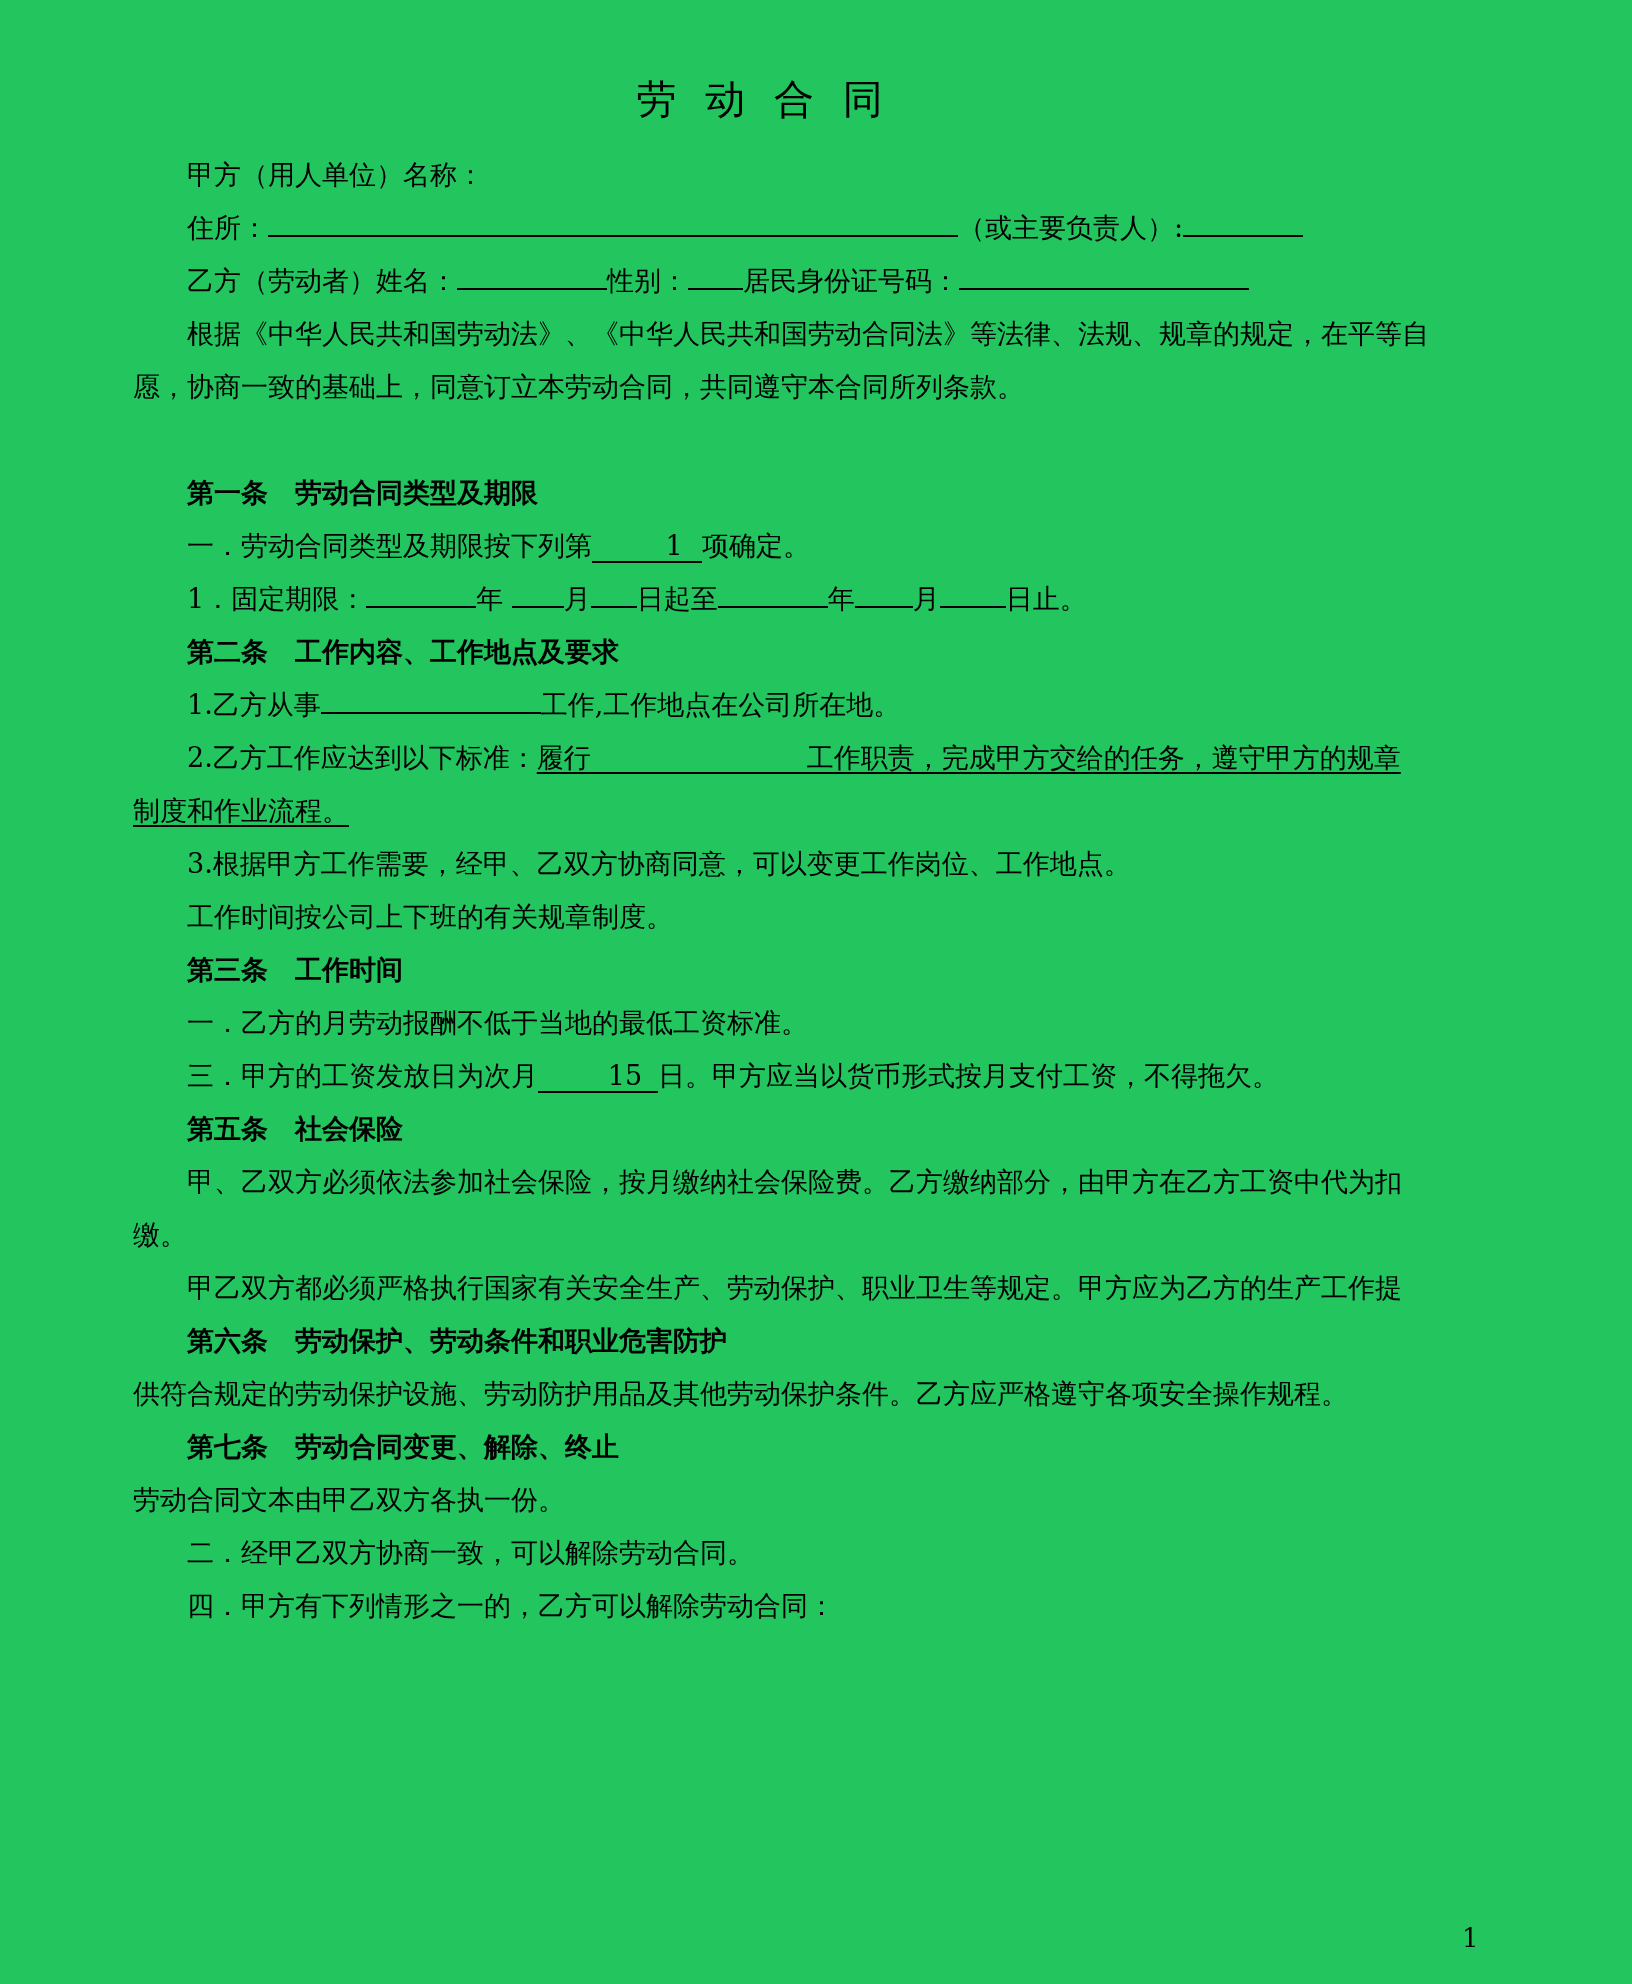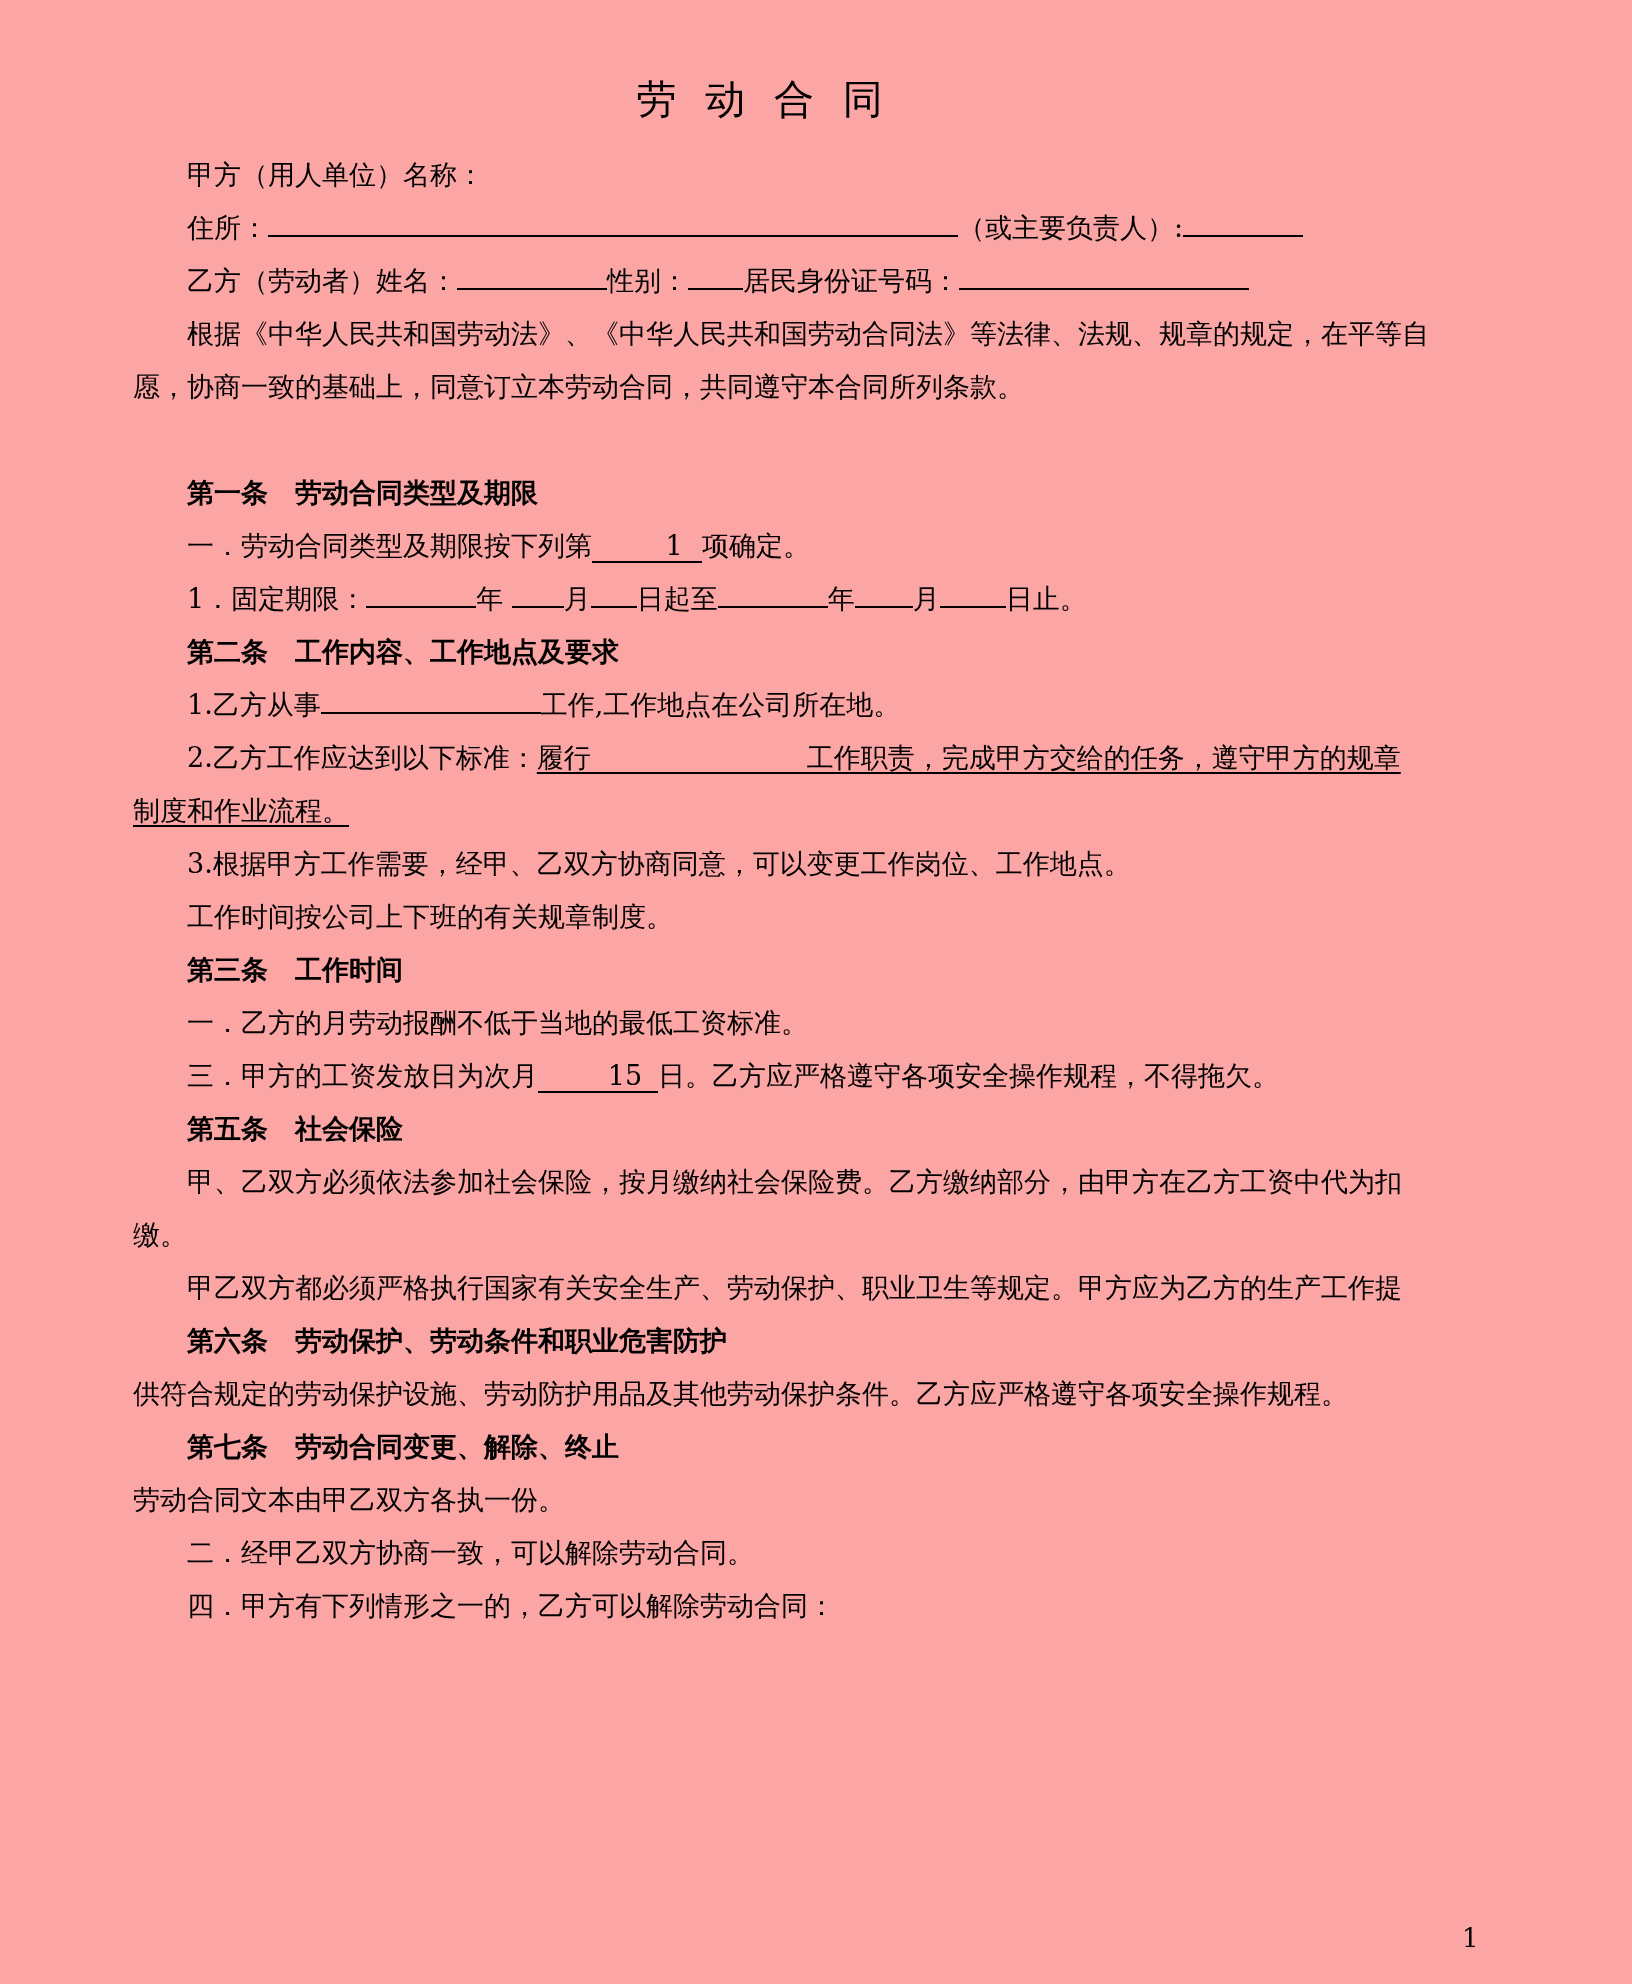--- a/index.html
+++ b/index.html
@@ -1,19 +1,19 @@
 <!DOCTYPE html>
 <html><head>
 <meta charset="utf-8">
 <style>
   html,body { margin:0; padding:0; background:#e8e8e8; }
   .page {
     position:relative;
     width:1632px; height:1984px;
-    background:#fca5a5;
+    background:#22c55e;
     font-family:"DejaVu Serif","Liberation Serif",serif;
     font-size:27px; color:#000;
     overflow:hidden;
     margin:0 auto;
   }
   .content { position:absolute; left:133px; top:66px; width:1282px; }
   .doc-title {
     text-align:center;
     font-size:40px;
     letter-spacing:0.72em;
@@ -93,21 +93,21 @@
     <div class="line">
       <span class="u">制度和作业流程。</span>
     </div>
     <div class="line indent">3.根据甲方工作需要，经甲、乙双方协商同意，可以变更工作岗位、工作地点。</div>
 
     <div class="line indent">工作时间按公司上下班的有关规章制度。</div>
     <div class="line indent heading">第三条　工作时间</div>
 
     <div class="line indent">一．乙方的月劳动报酬不低于当地的最低工资标准。</div>
     <div class="line indent">
-      <span>三．甲方的工资发放日为次月</span><span class="blank filled bw-120">15</span><span>日。乙方应严格遵守各项安全操作规程，不得拖欠。</span>
+      <span>三．甲方的工资发放日为次月</span><span class="blank filled bw-120">15</span><span>日。甲方应当以货币形式按月支付工资，不得拖欠。</span>
     </div>
 
     <div class="line indent heading">第五条　社会保险</div>
     <div class="line indent">甲、乙双方必须依法参加社会保险，按月缴纳社会保险费。乙方缴纳部分，由甲方在乙方工资中代为扣</div>
     <div class="line">缴。</div>
 
     <div class="line indent">甲乙双方都必须严格执行国家有关安全生产、劳动保护、职业卫生等规定。甲方应为乙方的生产工作提</div>
     <div class="line indent heading">第六条　劳动保护、劳动条件和职业危害防护</div>
     <div class="line">供符合规定的劳动保护设施、劳动防护用品及其他劳动保护条件。乙方应严格遵守各项安全操作规程。</div>
 

